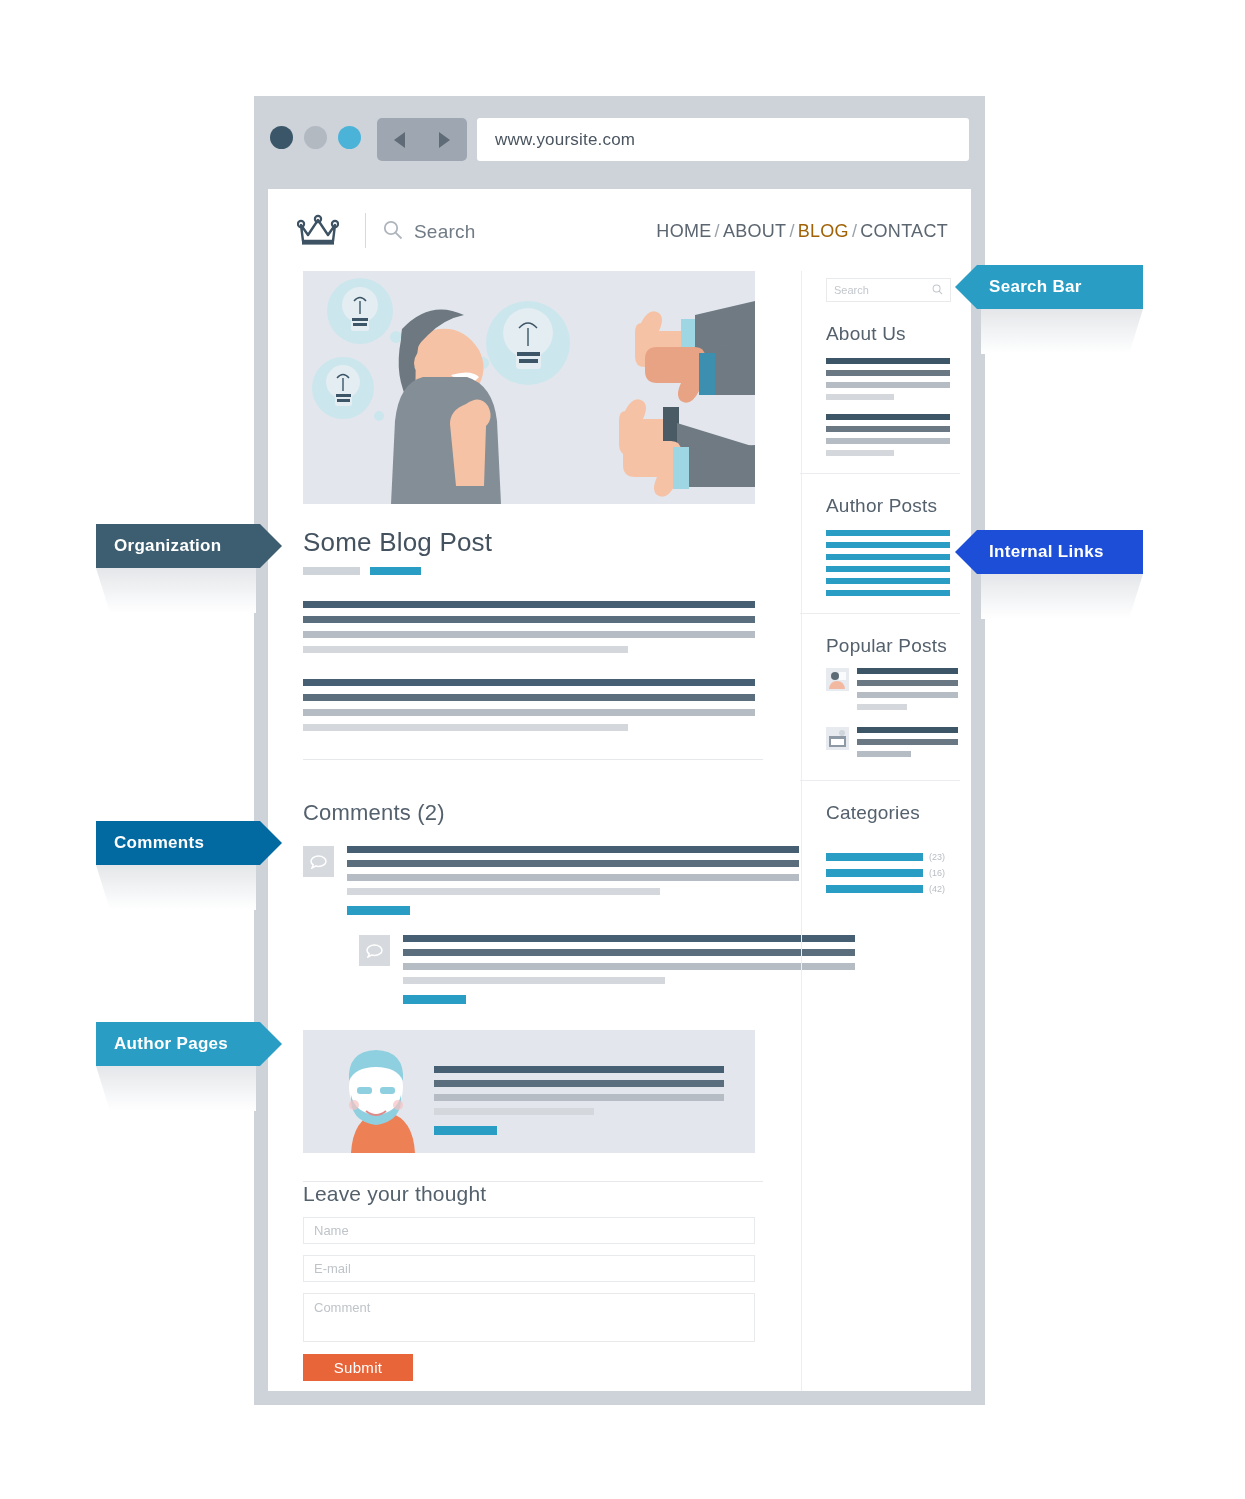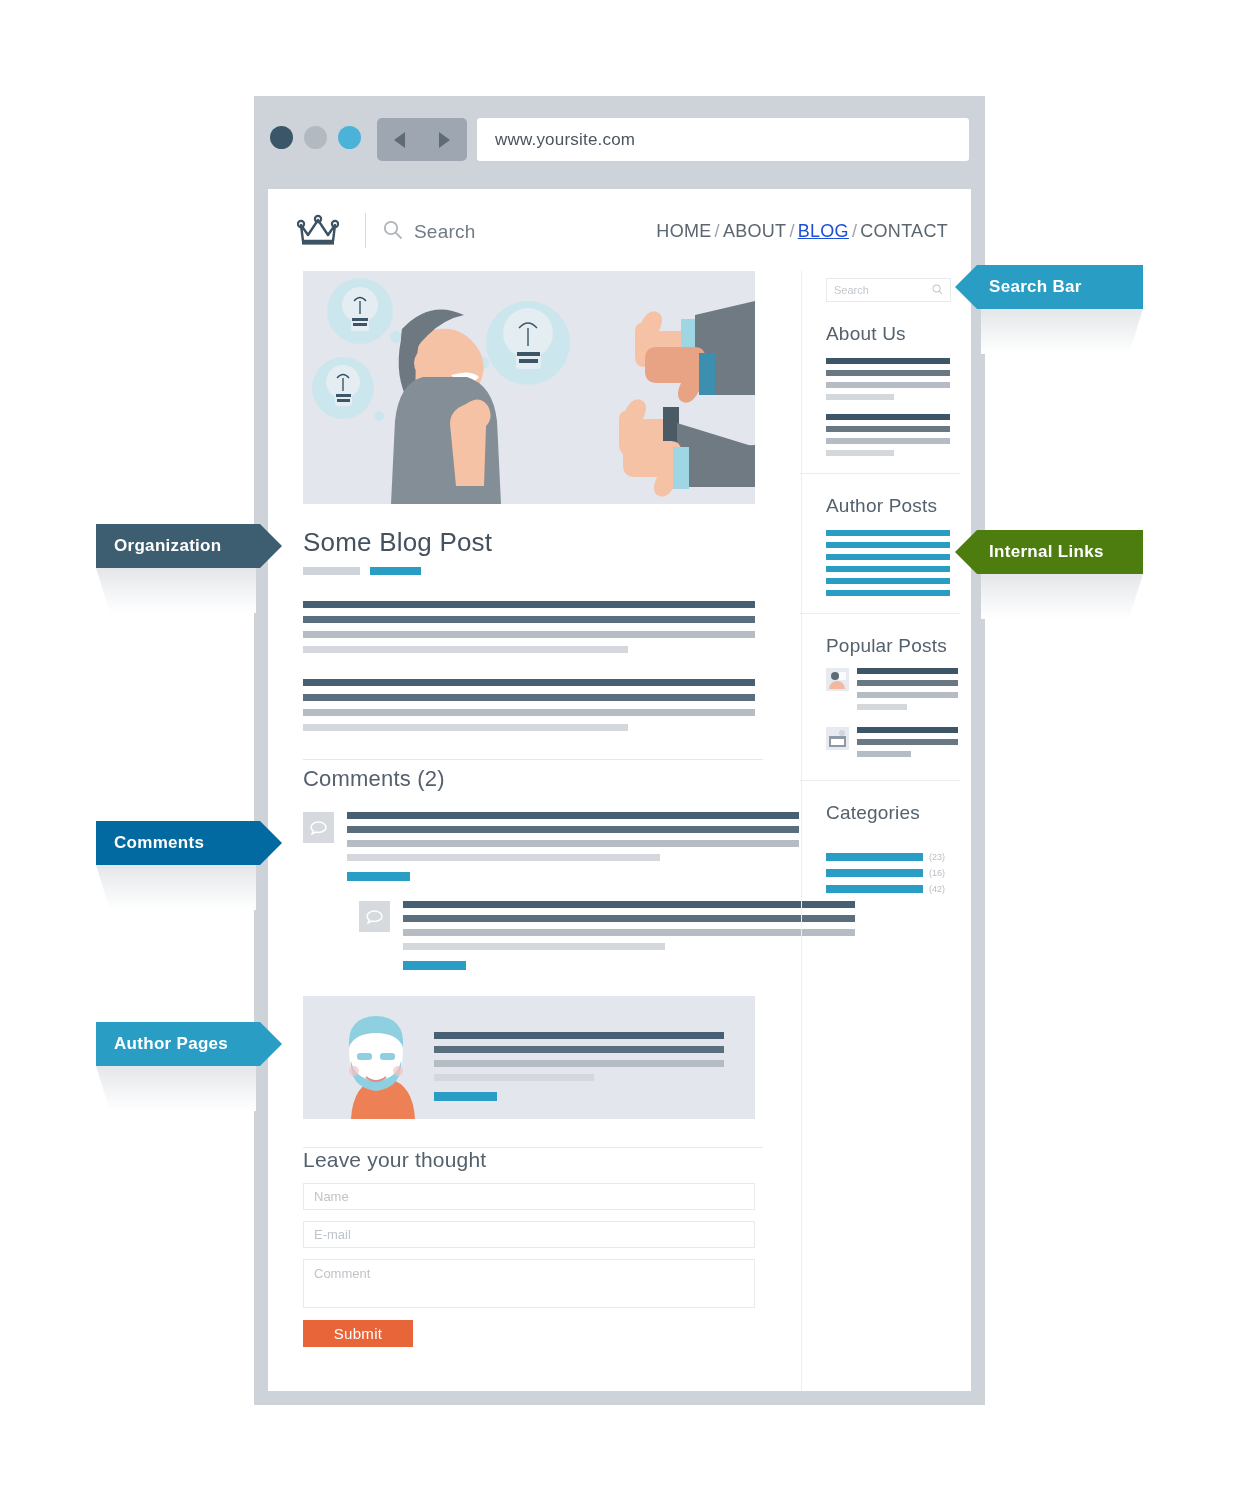--- a/index.html
+++ b/index.html
@@ -49,21 +49,21 @@
     position: absolute; left: 0; top: 0; width: 703px; height: 82px;
     display: flex; align-items: center;
   }
   .crown { position: absolute; left: 29px; top: 25px; }
   .hdr-divider { position: absolute; left: 97px; top: 24px; width: 1px; height: 35px; background: #d6dade; }
   .hdr-search { position: absolute; left: 115px; top: 31px; display: flex; align-items: center; gap: 11px; }
   .hdr-search .label { font-size: 19px; color: #717b85; letter-spacing: .2px; }
   .nav { position: absolute; right: 23px; top: 32px; font-size: 18px; color: #5c6670; letter-spacing: .3px; white-space: nowrap; }
   .nav span { color: #5c6670; }
   .nav .sep { color: #9aa3ac; margin: 0 3px; }
-  .nav .active { color: #1d4ed8; text-decoration: underline; }
+  .nav .active { color: #a16207; }
 
   
   .main-col { position: absolute; left: 35px; top: 82px; width: 460px; }
   .hero {
     width: 452px; height: 233px; background: #e3e7ed; position: relative; overflow: hidden;
   }
   .post-title {
     margin-top: 23px; font-size: 26px; color: #44525f; letter-spacing: .2px; font-weight: 400;
   }
   .meta-row { display: flex; gap: 10px; margin-top: 9px; }
@@ -75,21 +75,21 @@
   .line { height: 7px; margin-bottom: 8px; }
   .l-dark   { background: #465f72; }
   .l-mid    { background: #5b6e7e; }
   .l-gray   { background: #b6bcc3; }
   .l-light  { background: #d4d8dd; }
   .w100 { width: 452px; } .w72 { width: 325px; } .w69 { width: 313px; }
   .w58 { width: 262px; }
 
   .hr { height: 1px; background: #e6e8eb; margin-top: 28px; }
 
-  .section-title { font-size: 22px; color: #54616d; letter-spacing: .2px; margin-top: 6px; font-weight: 400; }
+  .section-title { font-size: 22px; color: #54616d; letter-spacing: .2px; margin-top: 40px; font-weight: 400; }
 
   .comment { display: flex; gap: 13px; margin-top: 20px; }
   .comment.reply { margin-left: 56px; }
   .bubble-avatar {
     width: 31px; height: 31px; background: #d6dade; flex: none;
     display: flex; align-items: center; justify-content: center;
   }
   .cbody { flex: 1; }
   .cbody .line { margin-bottom: 7px; }
   .reply-btn { height: 9px; width: 63px; background: #2a9dc4; margin-top: 11px; }
@@ -455,21 +455,21 @@
 
     </div>
   </div>
 
   <div class="callout left-point" style="left:955px; top:265px; width:188px;">
     <div class="band" style="background:#2a9dc4; width:188px;">Search Bar</div>
     <div class="shadow"></div>
   </div>
 
   <div class="callout left-point" style="left:955px; top:530px; width:188px;">
-    <div class="band" style="background:#4d7c0f; width:188px;">Internal Links</div>
+    <div class="band" style="background:#1d4ed8; width:188px;">Internal Links</div>
     <div class="shadow"></div>
   </div>
 
   <div class="callout right-point" style="left:96px; top:524px; width:186px;">
     <div class="band" style="background:#3d5d70; width:186px;">Organization</div>
     <div class="shadow"></div>
   </div>
 
   <div class="callout right-point" style="left:96px; top:821px; width:186px;">
     <div class="band" style="background:#0369a1; width:186px;">Comments</div>

